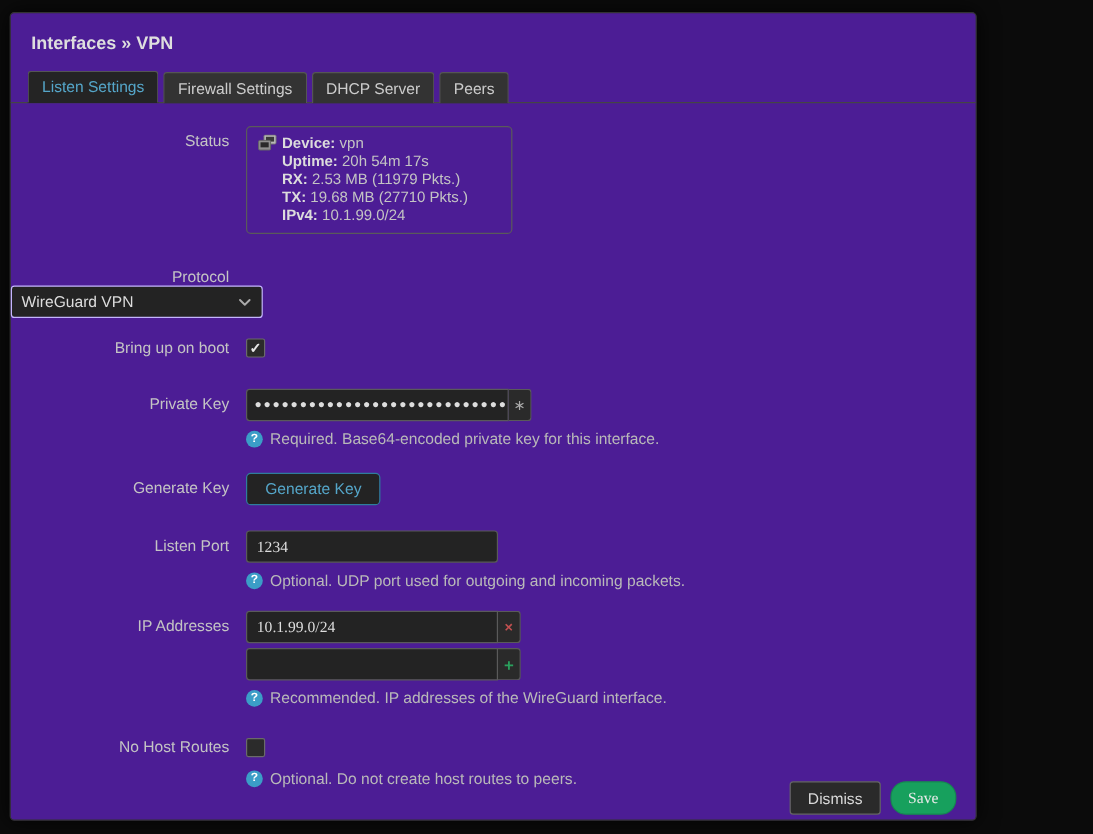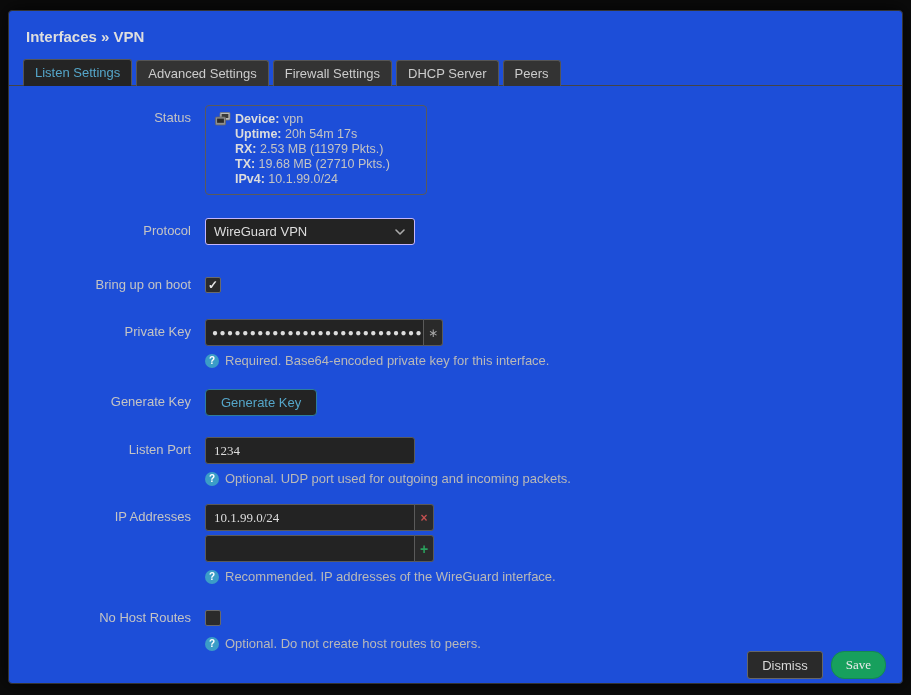--- a/index.html
+++ b/index.html
@@ -7,22 +7,22 @@
   body {
     background:#0b0b0b;
     font-family:"Liberation Sans","DejaVu Sans",sans-serif;
     font-size:13px;
     color:#c8c8c8;
     position:relative;
     overflow:hidden;
   }
   .modal {
     position:absolute; left:8px; top:10px;
-    width:895px; height:674px;
-    background:#1d4ed8;
+    width:806px; height:674px;
+    background:#4c1d95;
     border:1px solid #333;
     border-radius:4px;
     box-shadow:0 0 18px rgba(0,0,0,.8);
   }
   .modal-title {
     font-size:15px; font-weight:bold; color:#dedede;
     padding:17px 0 13px 17px;
   }
   
   .tabs {
@@ -180,36 +180,35 @@
     border:1px solid #148a50;
     border-radius:13px;
     color:#eaeaea;
     font-size:13px;
     padding:5px 14px;
     cursor:pointer;
     font-family:Liberation Serif, serif;
   }
   
   .mb24 { margin-bottom:23px; }
-  .mb26 { margin-bottom:27px; }
+  .mb26 { margin-bottom:12px;flex-direction:column; }
   .mb28 { margin-bottom:26px; }
   .mb21 { margin-bottom:21px; }
   .mb18 { margin-bottom:18px; }
   .stack { display:flex; flex-direction:column; gap:4px; }
 </style>
 </head>
 <body>
 
 <div class="modal">
 
   <div class="modal-title">Interfaces » VPN</div>
 
   <ul class="tabs">
     <li class="tab active">Listen Settings</li>
-    <li class="tab">Advanced Settings</li>
     <li class="tab">Firewall Settings</li>
     <li class="tab">DHCP Server</li>
     <li class="tab">Peers</li>
   </ul>
 
   <div class="form">
 
     <div class="row mb24">
       <div class="label-col">Status</div>
       <div class="field-col">

